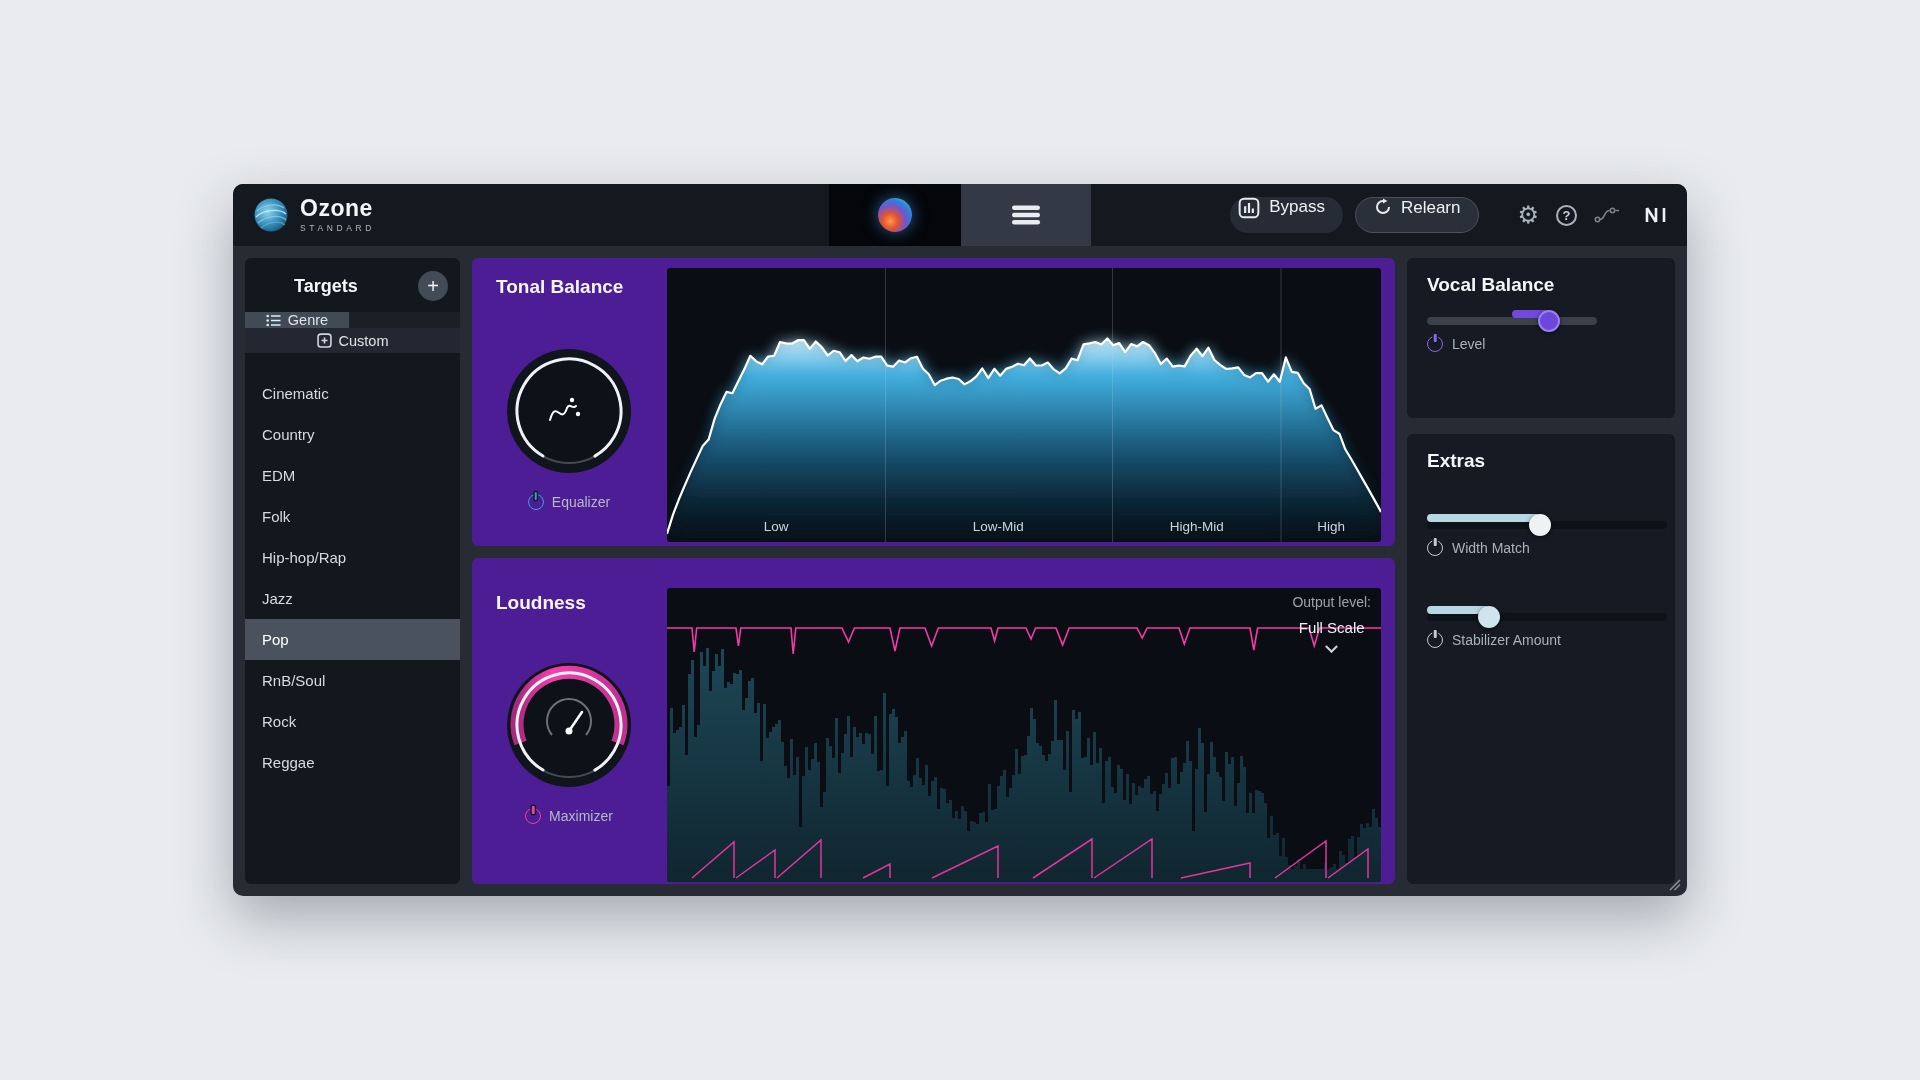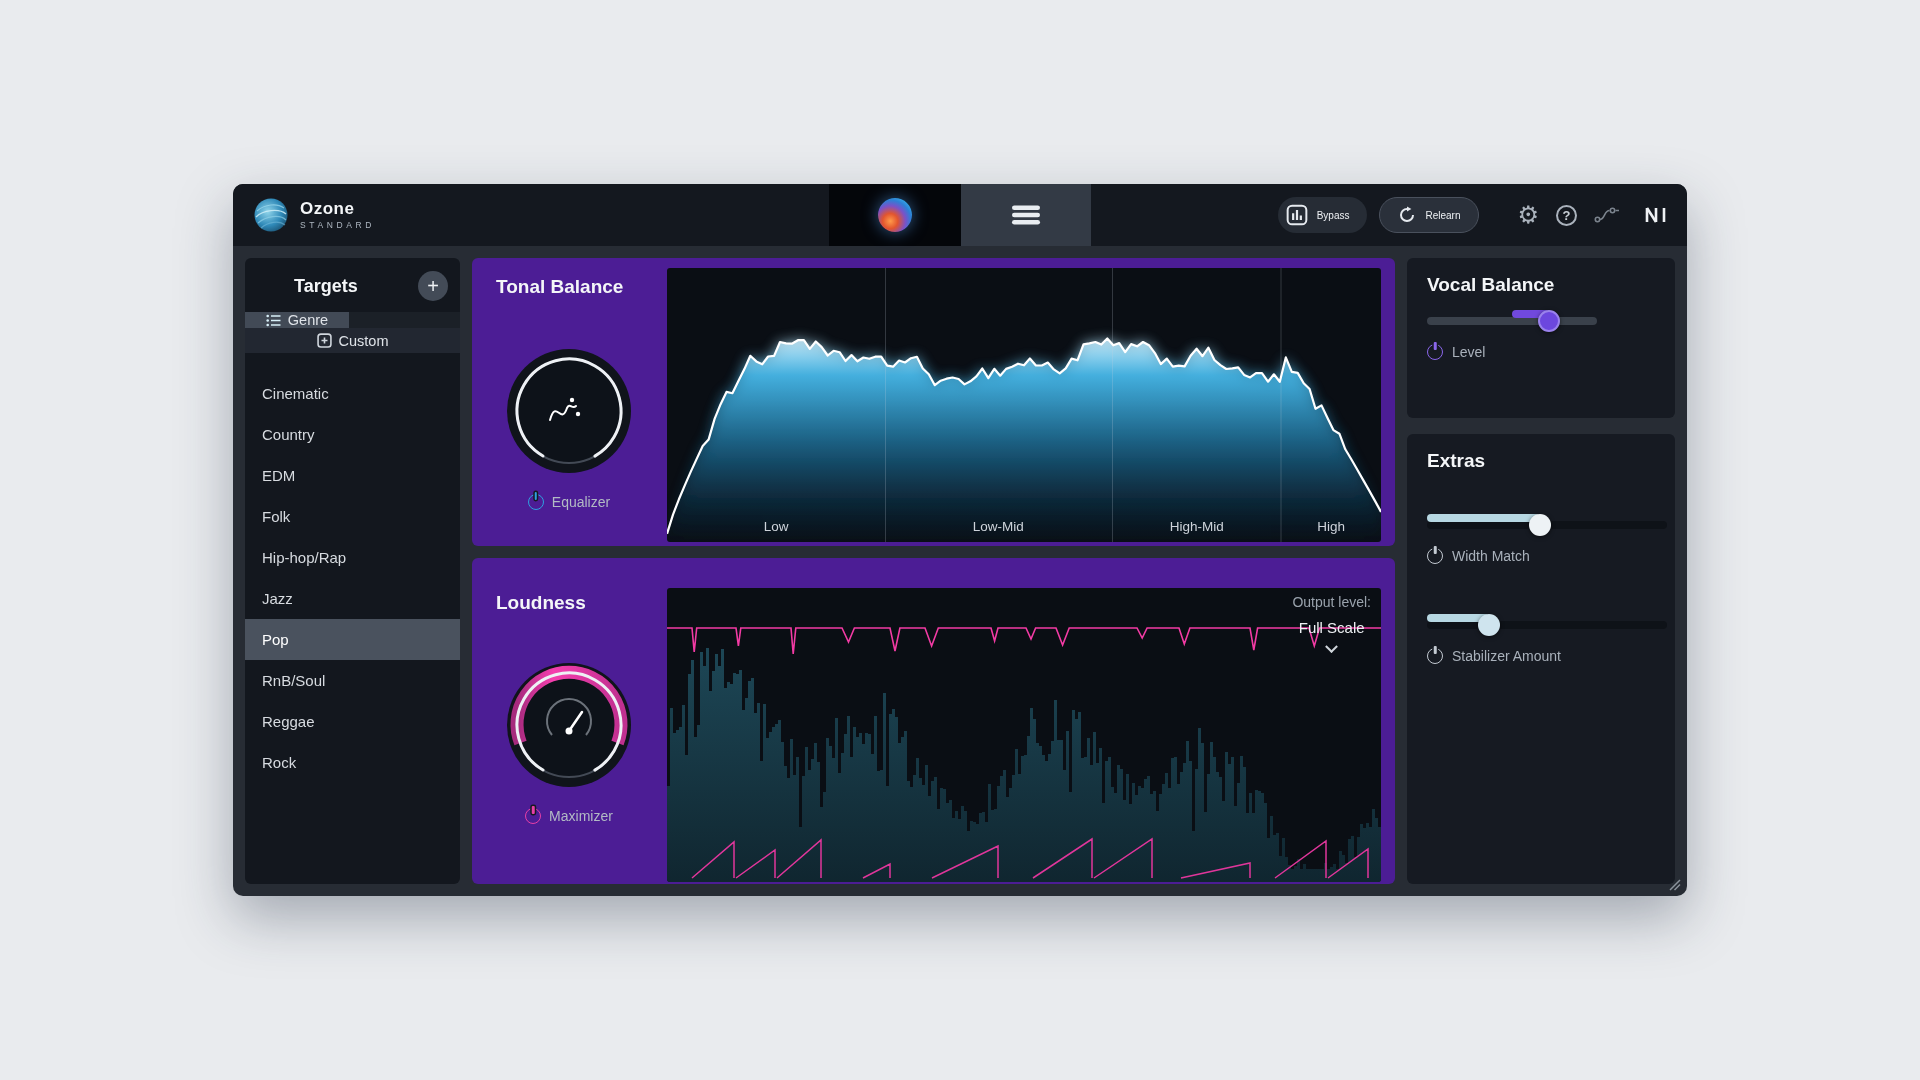--- a/index.html
+++ b/index.html
@@ -11,32 +11,32 @@
     overflow:hidden;
   }
   .window {
     position:absolute; left:233px; top:184px; width:1454px; height:712px;
     background:#272c34; border-radius:10px; overflow:hidden;
     box-shadow:0 22px 55px rgba(35,45,65,.35);
   }
   
   .topbar { height:62px; background:#14181f; position:relative; display:flex; align-items:center; }
   .brand { display:flex; align-items:center; gap:11px; padding-left:20px; }
-  .brand-name { color:#f4f6f8; font-size:17px; font-weight:bold; letter-spacing:.5px; line-height:1; }
+  .brand-name { color:#f4f6f8; font-size:23px; font-weight:bold; letter-spacing:.5px; line-height:1; }
   .brand-sub { color:#aeb7c1; font-size:8.5px; letter-spacing:3.6px; margin-top:3px; }
   .center-tabs { position:absolute; left:50%; top:0; transform:translateX(-50%); height:100%; display:flex; }
   .tab-assistant { width:132px; height:100%; background:#04060a; display:grid; place-items:center; }
   .orb {
     width:34px; height:34px; border-radius:50%;
     background:radial-gradient(circle at 36% 68%, #ff9a4a, #e2552e 24%, #7a52c8 48%, #2e7fd6 66%, #39c2ef 90%);
     box-shadow:0 0 16px rgba(90,170,255,.5);
   }
   .tab-modules { width:130px; height:100%; background:#333a45; display:grid; place-items:center; }
   .topbar-right { margin-left:auto; display:flex; align-items:center; gap:12px; padding-right:18px; }
-  .pill { height:36px; border-radius:18px; display:flex; align-items:center; color:#eef1f4; font-size:10px; cursor:default; }
+  .pill { height:36px; border-radius:18px; display:flex; align-items:flex-start; color:#eef1f4; font-size:17px; cursor:default; }
   .bypass-pill { background:#262c35; padding:0 18px 0 8px; gap:9px; }
   .relearn-pill { background:#2a303a; border:1px solid #4a515d; padding:0 18px; gap:9px; }
   .icon-group { display:flex; align-items:center; gap:17px; margin-left:26px; }
   .gear { font-size:24px; color:#aab2bc; line-height:1; }
   .help { width:21px; height:21px; border:2px solid #aab2bc; border-radius:50%; display:grid; place-items:center;
           color:#c8cfd6; font-size:13px; font-weight:bold; }
   
   .content { position:absolute; top:62px; left:0; right:0; bottom:0; display:flex; gap:12px; padding:12px; }
   .sidebar { width:215px; background:#13171e; border-radius:6px; display:flex; flex-direction:column; overflow:hidden; }
   .sb-header { display:flex; justify-content:space-between; align-items:center; padding:13px 12px 11px 16px; }
@@ -86,21 +86,21 @@
   .track { position:absolute; left:0; right:0; top:7px; height:8px; border-radius:4px; background:#0e1218; }
   .vocal .track { background:#3a414b; }
   .fill { position:absolute; top:0; height:8px; border-radius:4px; }
   .vocal .fill { background:#7149dd; }
   .extras .fill { background:#b7d8e3; }
   .thumb { position:absolute; top:0; width:22px; height:22px; border-radius:50%; transform:translateX(-50%);
            box-shadow:0 1px 4px rgba(0,0,0,.55); }
   .vocal .thumb { background:#6c47de; border:2.5px solid #9a82ec; }
   .thumb.light { background:#edf2f5; }
   .thumb.blue { background:#cfe4ee; }
-  .param-label { display:flex; align-items:center; gap:9px; margin:12px 0 0 20px; color:#a9b1bb; font-size:14px; }
+  .param-label { display:flex; align-items:center; gap:9px; margin:4px 0 0 20px; color:#a9b1bb; font-size:14px; }
   .pwr { display:inline-block; width:16px; height:16px; border:1.8px solid currentColor; border-radius:50%;
          position:relative; flex:none; }
   .pwr::after { content:""; position:absolute; left:50%; top:-3px; transform:translateX(-50%);
                 width:2.5px; height:8px; background:currentColor; border-radius:1px;
                 box-shadow:0 0 0 1.5px #161a22; }
   .c-blue { color:#2f9fe0; } .c-pink { color:#e83fa8; } .c-purple { color:#8a66ea; } .c-gray { color:#c3cad2; }
   .resize-handle { position:absolute; right:6px; bottom:5px; }
 </style>
 </head>
 <body>
@@ -212,22 +212,22 @@
       </div>
       <div class="genre-list">
         <div class="genre-item">Cinematic</div>
         <div class="genre-item">Country</div>
         <div class="genre-item">EDM</div>
         <div class="genre-item">Folk</div>
         <div class="genre-item">Hip-hop/Rap</div>
         <div class="genre-item">Jazz</div>
         <div class="genre-item selected">Pop</div>
         <div class="genre-item">RnB/Soul</div>
+        <div class="genre-item">Rock</div>
         <div class="genre-item">Reggae</div>
-        <div class="genre-item">Rock</div>
       </div>
     </aside>
 
     <main class="main">
 
       <section class="panel tonal">
         <div class="panel-title">Tonal Balance</div>
         <div class="knob-wrap">
           <svg width="126" height="126" viewBox="0 0 126 126">
             <circle cx="63" cy="63" r="62" fill="#10141b"></circle>

